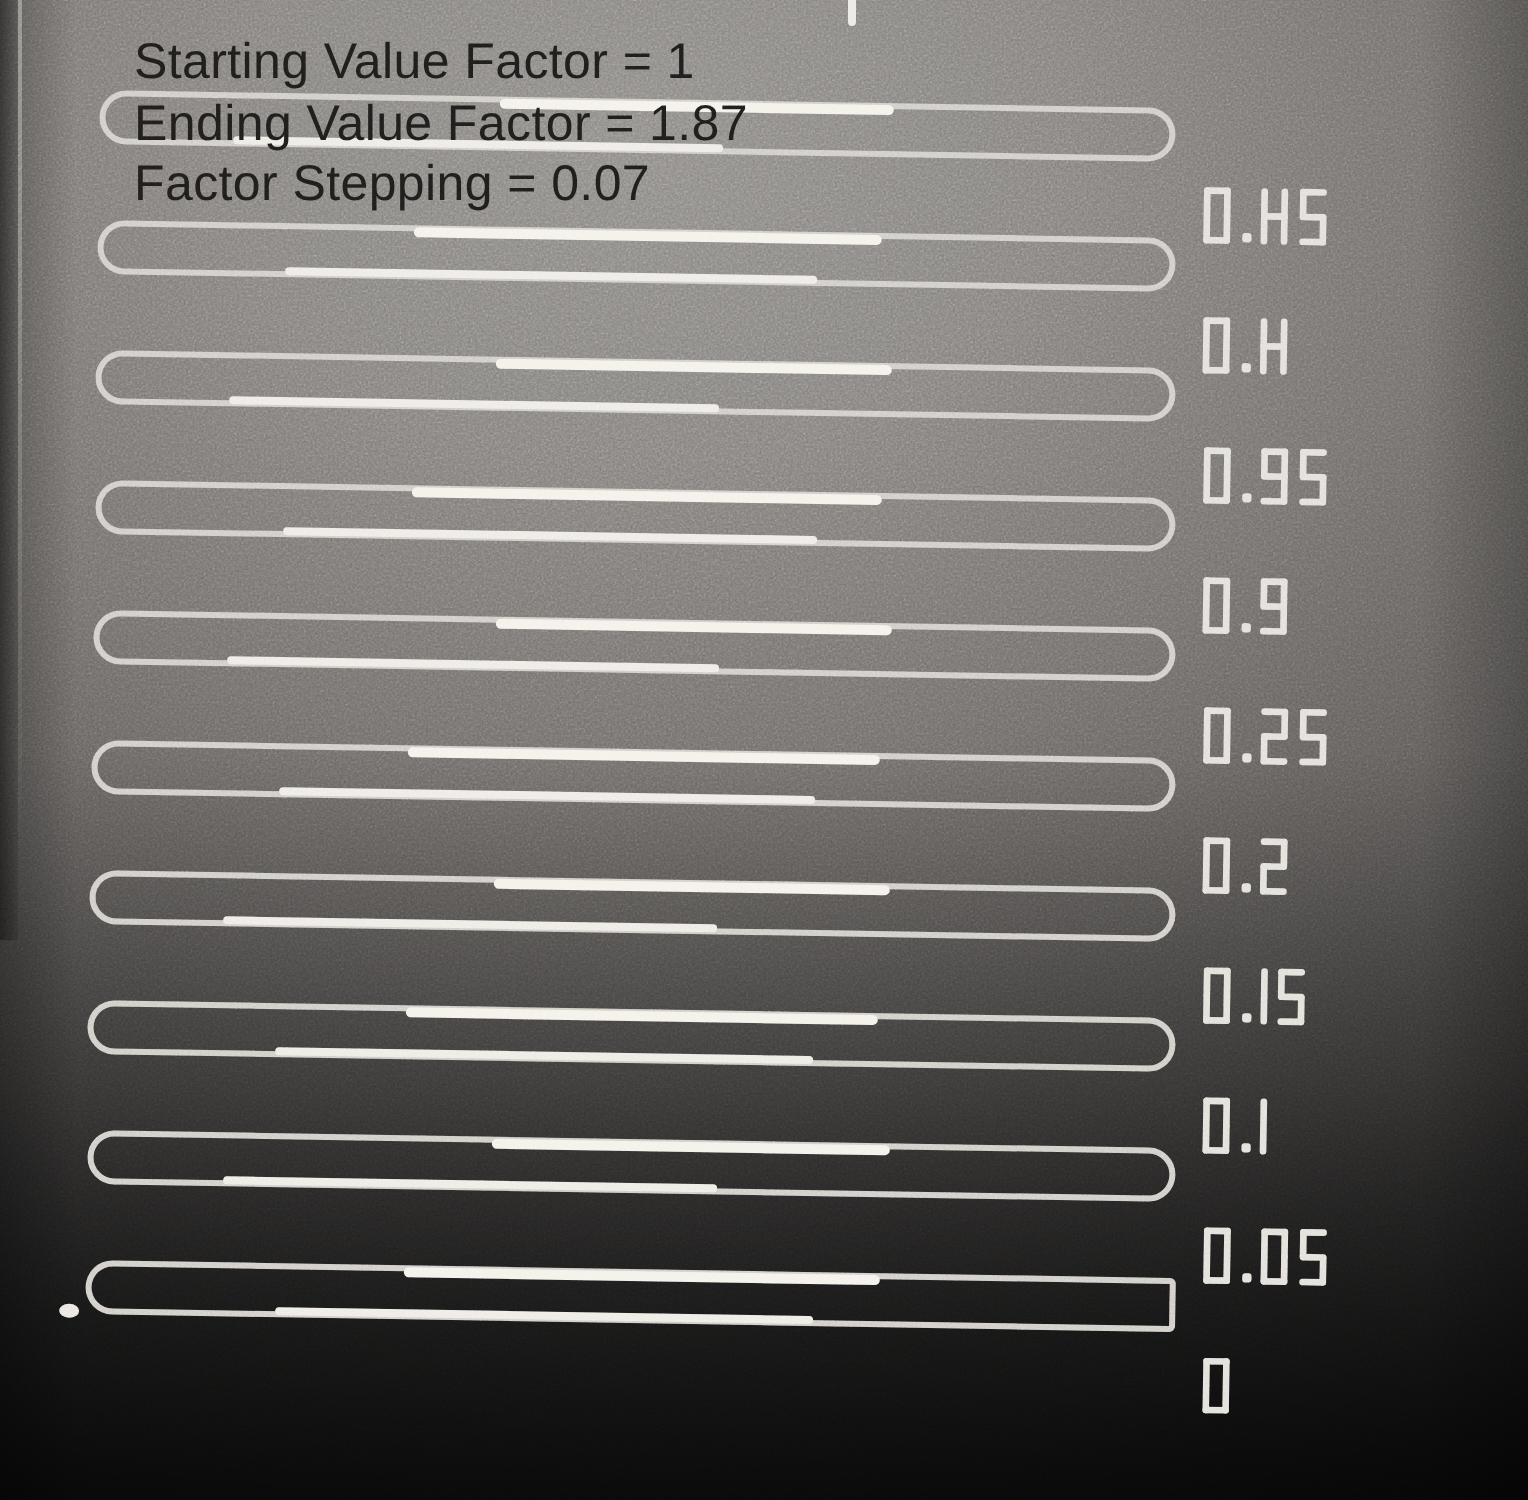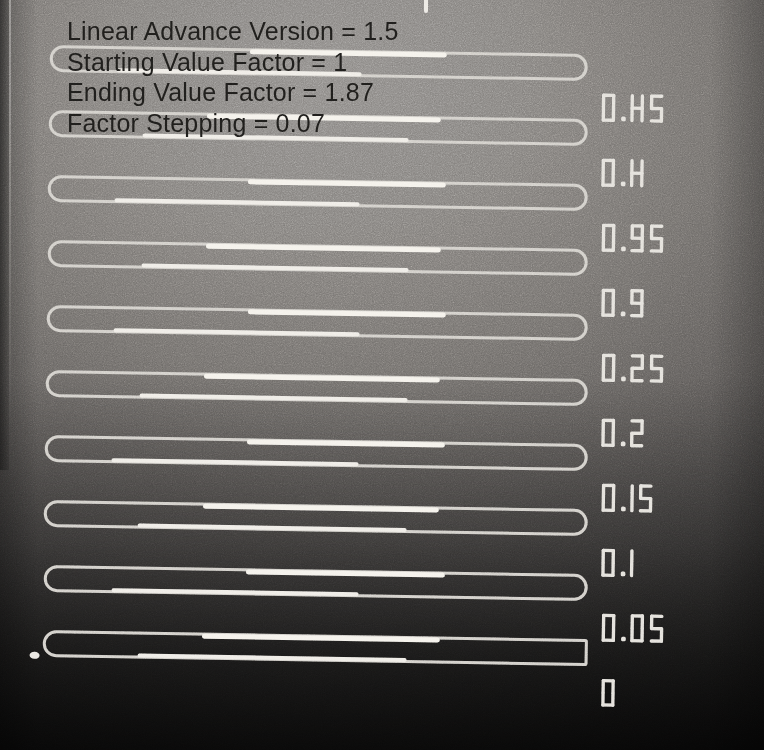--- a/index.html
+++ b/index.html
@@ -270,21 +270,20 @@
             <line x1="17" y1="20.5" x2="17" y2="36" stroke="#e2dfd9" stroke-width="4.3" stroke-linecap="round"></line>
             <line x1="4" y1="36" x2="17" y2="36" stroke="#e2dfd9" stroke-width="4.3" stroke-linecap="round"></line>
             <line x1="4" y1="20.5" x2="4" y2="36" stroke="#e2dfd9" stroke-width="4.3" stroke-linecap="round"></line>
             <line x1="4" y1="4" x2="4" y2="19.5" stroke="#e2dfd9" stroke-width="4.3" stroke-linecap="round"></line>
           </svg>
         </div>
       </div>
     </div>
 
   <div class="text-block">
-    <div>Linear Advance Version = 1.5</div>
     <div>Starting Value Factor = 1</div>
     <div>Ending Value Factor = 1.87</div>
     <div>Factor Stepping = 0.07</div>
   </div>
 
   <svg class="noise" width="764" height="750" aria-hidden="true">
     <filter id="grain">
       <feTurbulence type="fractalNoise" baseFrequency="0.9" numOctaves="3" seed="11" stitchTiles="stitch"></feTurbulence>
       <feColorMatrix type="saturate" values="0"></feColorMatrix>
     </filter>

